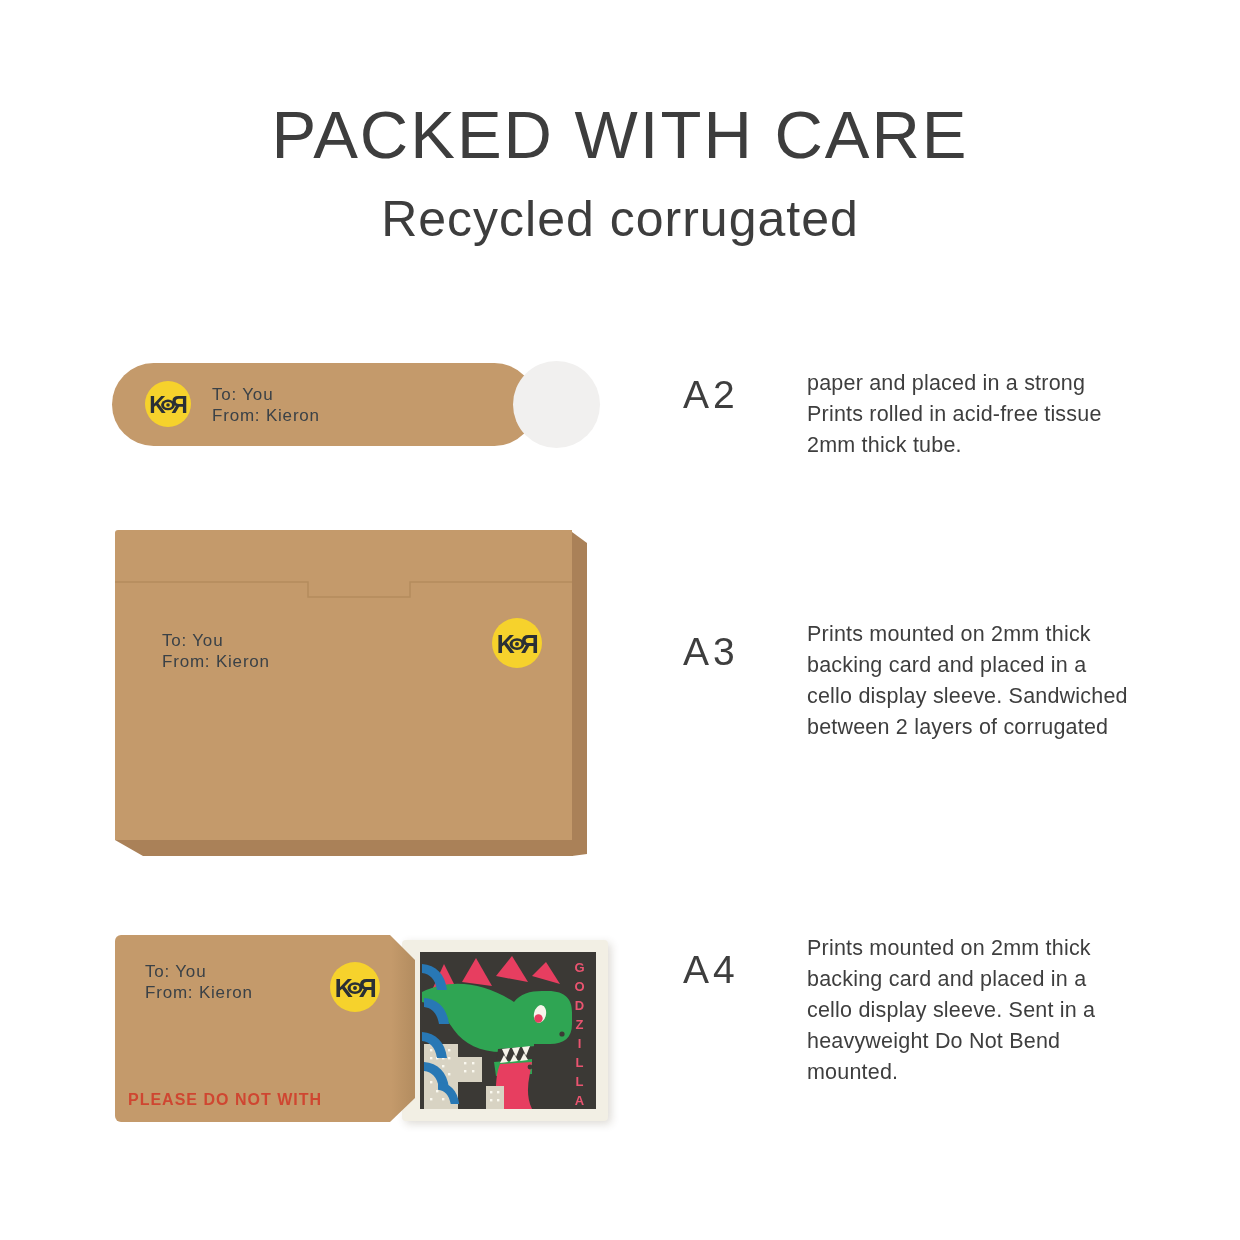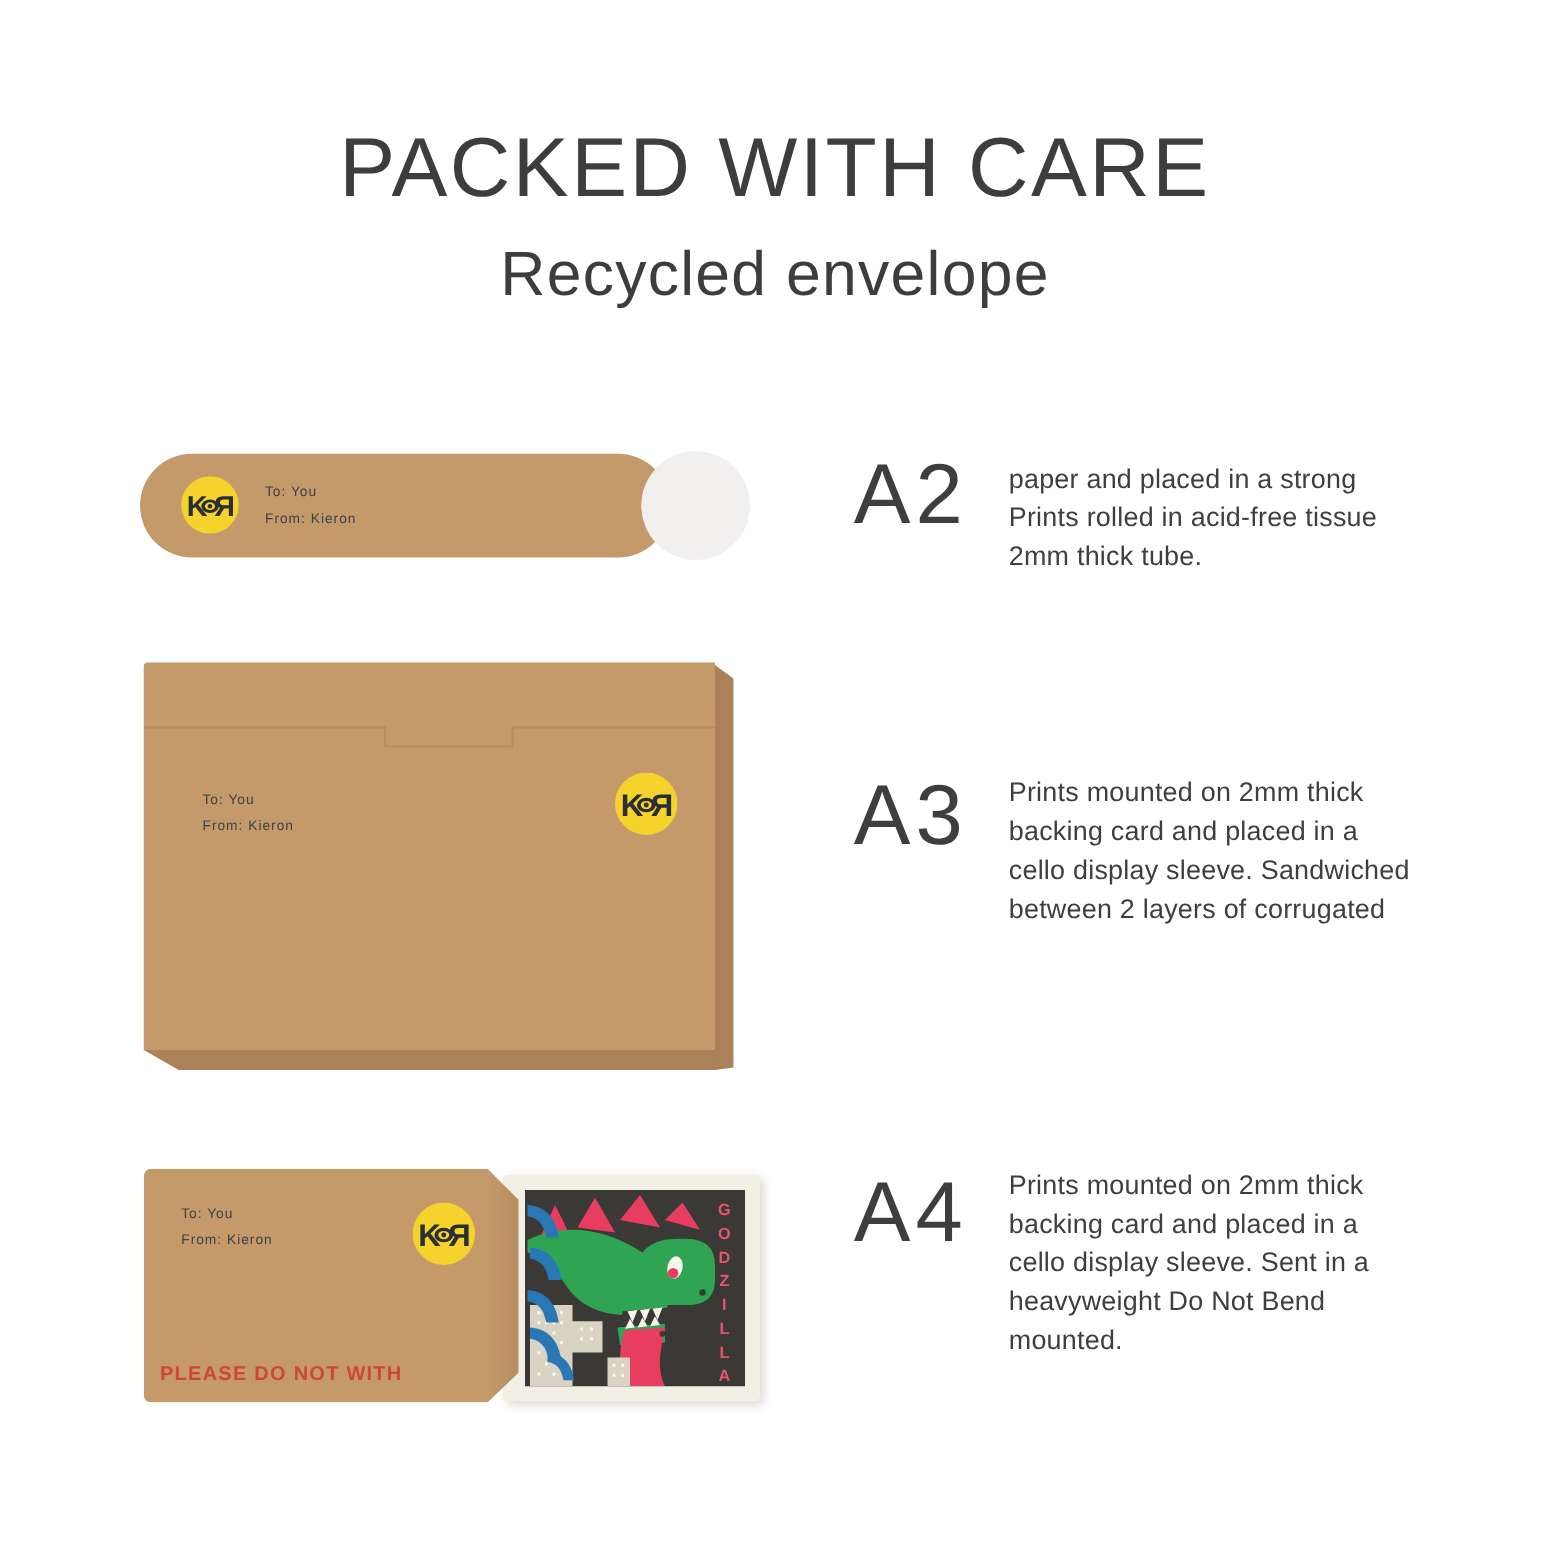--- a/index.html
+++ b/index.html
@@ -19,32 +19,32 @@
     font-size:50px;font-weight:400;letter-spacing:1px;color:#3d3d3d;line-height:52px;
   }
 
   
   .row{position:absolute;left:0;width:1240px;}
   .row-a2{top:358px;height:130px;}
   .row-a3{top:530px;height:345px;}
   .row-a4{top:928px;height:230px;}
 
   .size-label{
-    position:absolute;left:683px;font-size:68px;line-height:50px;font-weight:500;
+    position:absolute;left:683px;font-size:39px;line-height:50px;font-weight:500;
     letter-spacing:4px;color:#3e3e3e;
   }
   .desc{position:absolute;left:807px;}
   .desc div{
     font-size:21.5px;line-height:31px;letter-spacing:0.2px;color:#3e3e3e;
     font-weight:500;white-space:nowrap;
   }
 
   
   .addr div{
-    font-size:11px;line-height:21px;letter-spacing:0.8px;color:#3a4147;font-weight:500;
+    font-size:17px;line-height:21px;letter-spacing:0.8px;color:#3a4147;font-weight:500;
     white-space:nowrap;
   }
   .logo{position:absolute;display:block;}
   .logo .lg{font-family:"Liberation Sans","DejaVu Sans",sans-serif;font-weight:700;font-size:24px;fill:#2a2f35;}
 
   
   .tube-wrap{position:absolute;left:112px;top:5px;width:492px;height:88px;}
   .tube{
     position:absolute;left:0;top:0;width:424px;height:83px;border-radius:42px;
     background:#c49a6b;z-index:1;
@@ -101,21 +101,21 @@
     position:absolute;left:13px;bottom:13px;color:#cf4631;font-weight:700;
     font-size:16px;letter-spacing:1px;white-space:nowrap;
   }
 </style>
 </head>
 <body>
 
 <div class="stage" data-interactable="false">
 
   <h1 class="page-title" data-interactable="false">PACKED WITH CARE</h1>
-  <h2 class="page-subtitle" data-interactable="false">Recycled envelope</h2>
+  <h2 class="page-subtitle" data-interactable="false">Recycled corrugated</h2>
 
   <section class="row row-a2" data-interactable="false">
     <div class="tube-wrap" data-interactable="false">
       <div class="tube-endcap" data-interactable="false"></div>
       <div class="tube" data-interactable="false">
         <svg class="logo" viewBox="0 0 48 48" data-interactable="false">
           <circle cx="24" cy="24" r="24" fill="#f6d22c" data-interactable="false"></circle>
           <text x="4.5" y="33.5" class="lg" data-interactable="false">K</text>
           <text x="27.5" y="33.5" class="lg" data-interactable="false">Я</text>
           <ellipse cx="24" cy="25" rx="7.2" ry="5.6" fill="#2a2f35" data-interactable="false"></ellipse>

